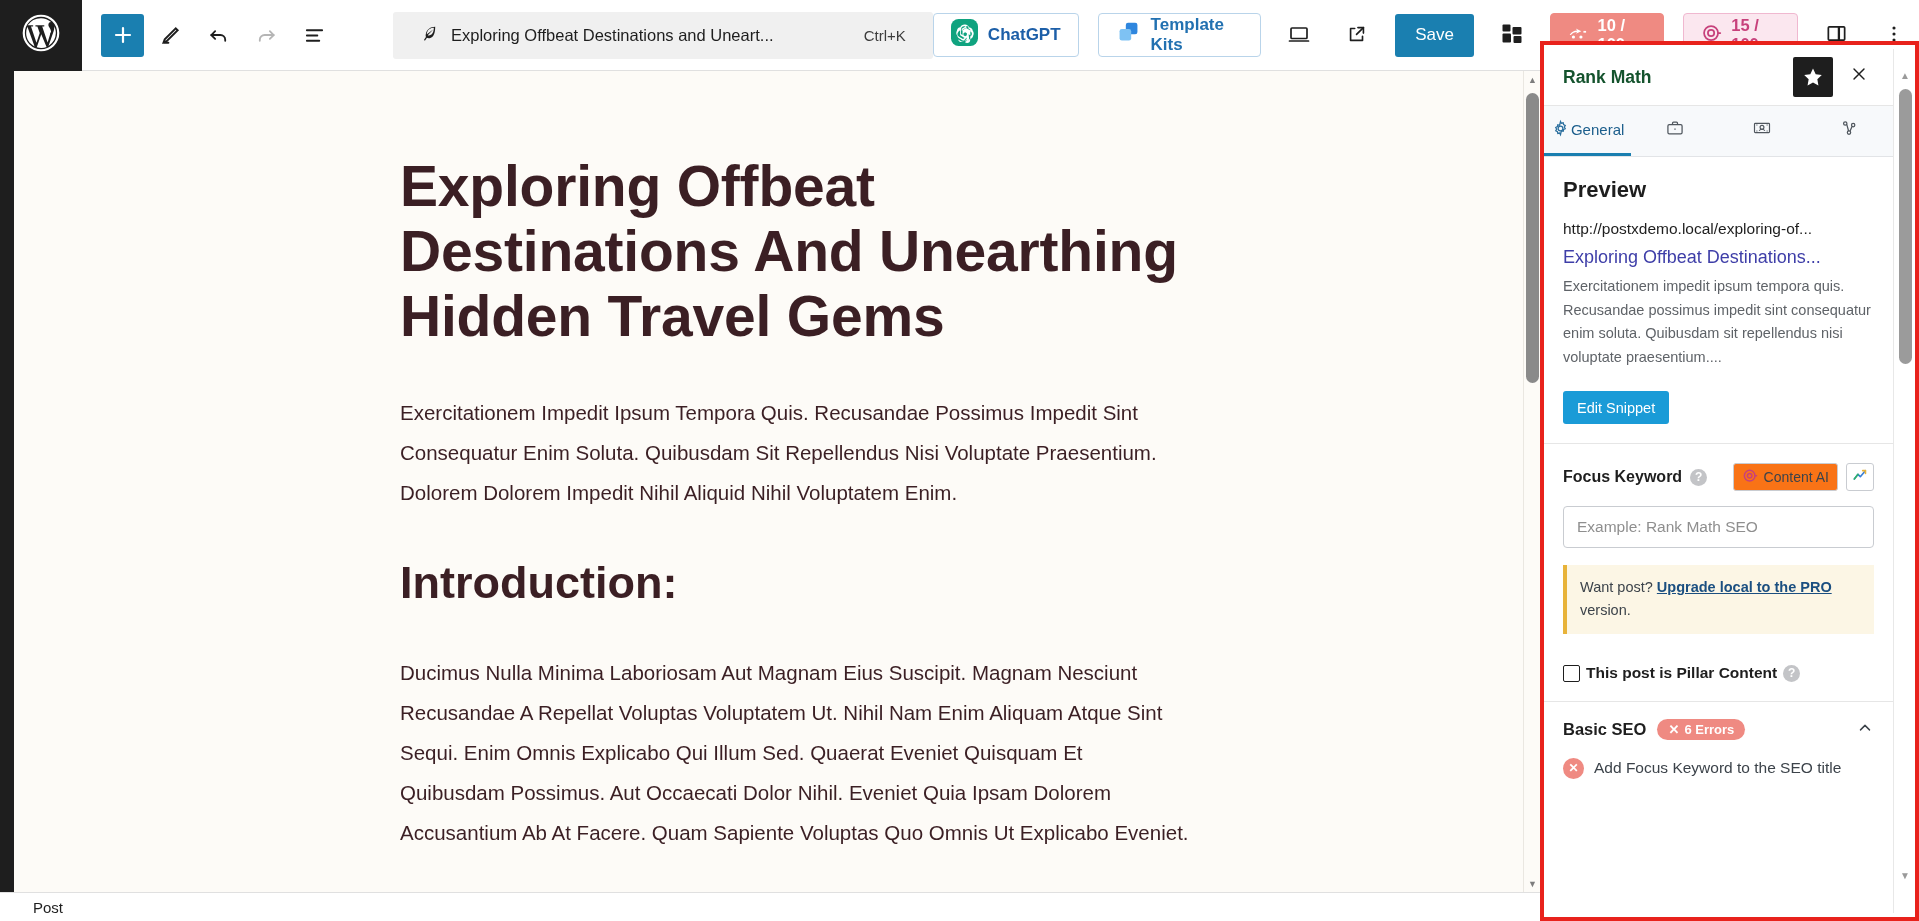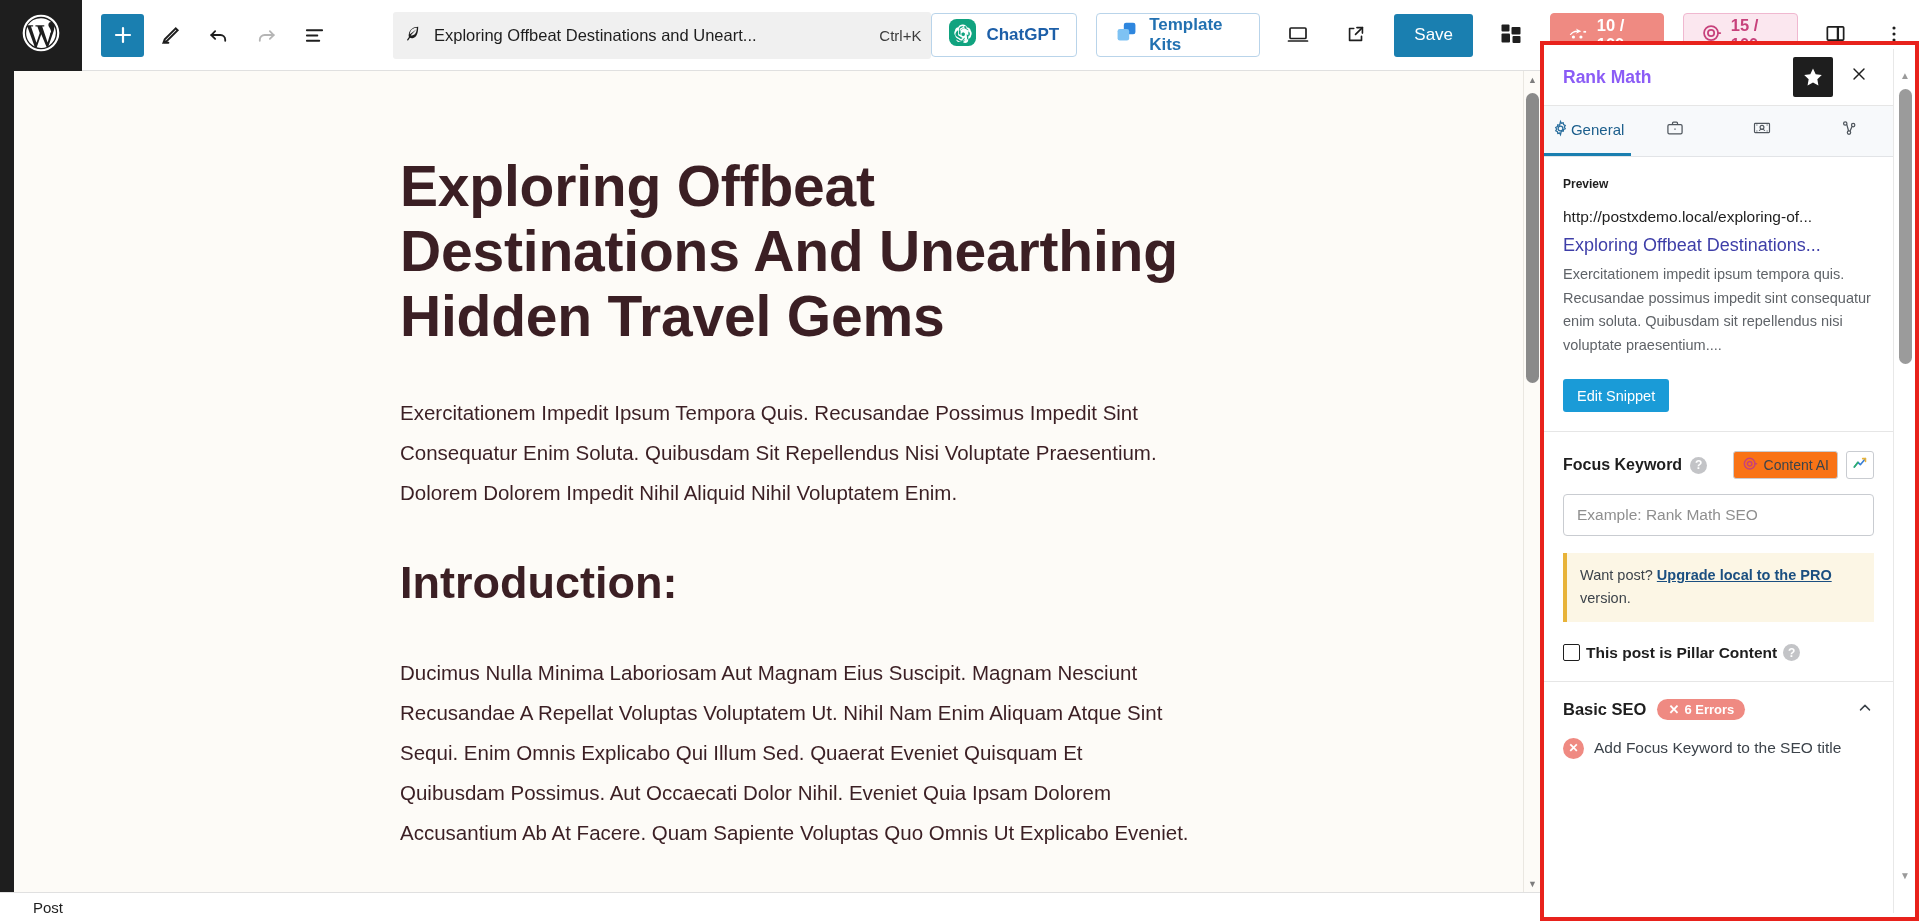--- a/index.html
+++ b/index.html
@@ -37,21 +37,21 @@
   .tb-btn.disabled { color: #b5b5b5; }
   .tb-btn svg { display:block; }
 
   
   .doc-title {
     margin-left: 57px;
     width: 573px; height: 47px;
     background: #f0f0f0;
     border-radius: 3px;
     display: flex; align-items: center;
-    padding: 0 10px;
+    padding: 0 27px;
     gap: 12px;
     cursor: pointer;
   }
   .doc-title .pen { flex: 0 0 auto; color:#1e1e1e; }
   .doc-title .ttxt {
     flex: 1 1 auto;
     font-size: 16.5px; color: #1e1e1e;
     white-space: nowrap; overflow: hidden; text-overflow: ellipsis;
   }
   .doc-title .kbd { font-size: 15px; color: #3c3c3c; flex:0 0 auto; }
@@ -181,21 +181,21 @@
     background:#fff;
     overflow: hidden;
   }
   .rm-header {
     height: 57px;
     display: flex; align-items: center;
     padding: 0 14px 0 19px;
     border-bottom: 1px solid #e6e6e6;
     background:#fff;
   }
-  .rm-header .ttl { font-size: 17.5px; font-weight: bold; color: #8b5cf6; }
+  .rm-header .ttl { font-size: 17.5px; font-weight: bold; color: #14532d; }
   .rm-header .spacer { flex: 1; }
   .rm-logo {
     width: 40px; height: 40px;
     background: #1e1e1e; border-radius: 2px;
     display:flex;align-items:center;justify-content:center;
     color:#fff;
     cursor: pointer;
   }
   .rm-close {
     width: 40px; height: 40px; margin-left: 6px;
@@ -217,21 +217,21 @@
     cursor: pointer;
     border-bottom: 3px solid transparent;
   }
   .rm-tab.active { color: #1b5e8c; border-bottom-color: #1a7fb0; }
 
   .rm-scroller {
     position: absolute; top: 109px; left: 0; right: 0; bottom: 0;
     overflow: hidden;
   }
   .rm-sec { padding: 19px; border-bottom: 1px solid #e6e6e6; }
-  .rm-sec h3 { font-size: 12px; font-weight: bold; color: #1e1e1e; margin-bottom: 14px; }
+  .rm-sec h3 { font-size: 22px; font-weight: bold; color: #1e1e1e; margin-bottom: 14px; }
   .snip-url { font-size: 15.5px; color: #1e1e1e; line-height:1.5; word-break: break-all; }
   .snip-title {
     font-size: 18px; color: #3e3ea8; line-height: 1.45; margin-top: 4px;
     cursor: pointer;
   }
   .snip-desc { font-size: 14.5px; color: #5f6368; line-height: 1.62; margin-top: 5px; }
   .btn-blue {
     margin-top: 22px;
     background: #1a9bd7; color: #fff;
     border: none; border-radius: 3px;
@@ -274,21 +274,21 @@
 
   .notice {
     margin-top: 17px;
     background: #fcf6e5;
     border-left: 4px solid #e8b339;
     padding: 11px 13px;
     font-size: 14.5px; color: #3c434a; line-height: 1.6;
   }
   .notice a { color: #1b4f80; text-decoration: underline; font-weight: bold; }
 
-  .pillar-row { display: flex; align-items: center; gap: 6px; margin-top: 22px; }
+  .pillar-row { display: flex; align-items: flex-end; gap: 6px; margin-top: 30px; }
   .cbx {
     width: 17px; height: 17px;
     border: 1px solid #1e1e1e; background: #fff; border-radius: 2px;
     cursor: pointer; flex:0 0 auto;
   }
   .pillar-txt { font-size: 15.5px; font-weight: bold; color: #1e1e1e; }
 
   .rm-acc {
     display: flex; align-items: center; gap: 11px;
     padding: 17px 19px;

